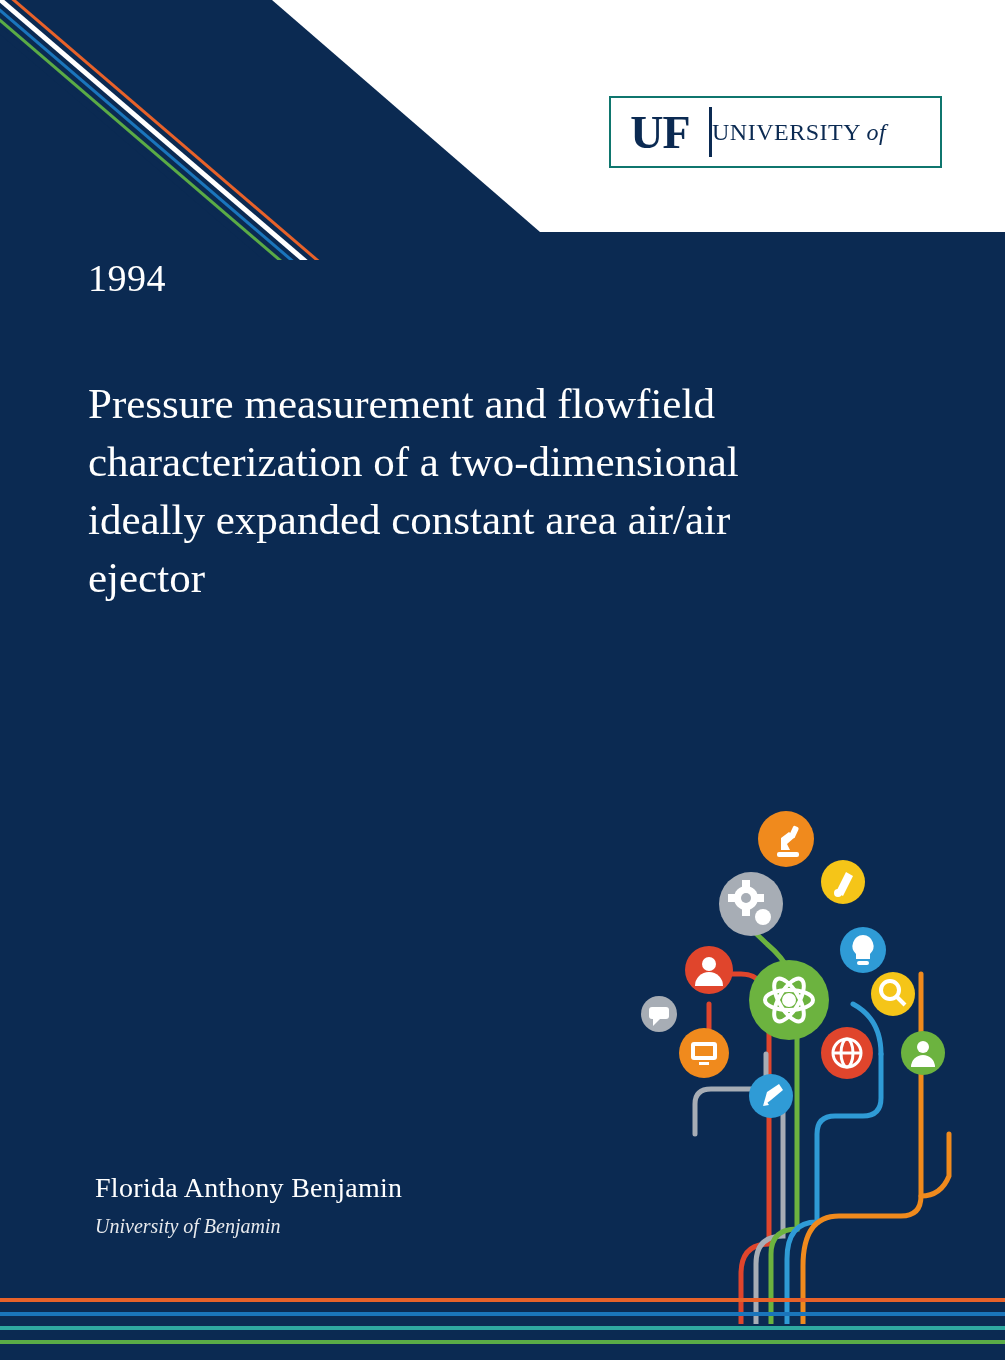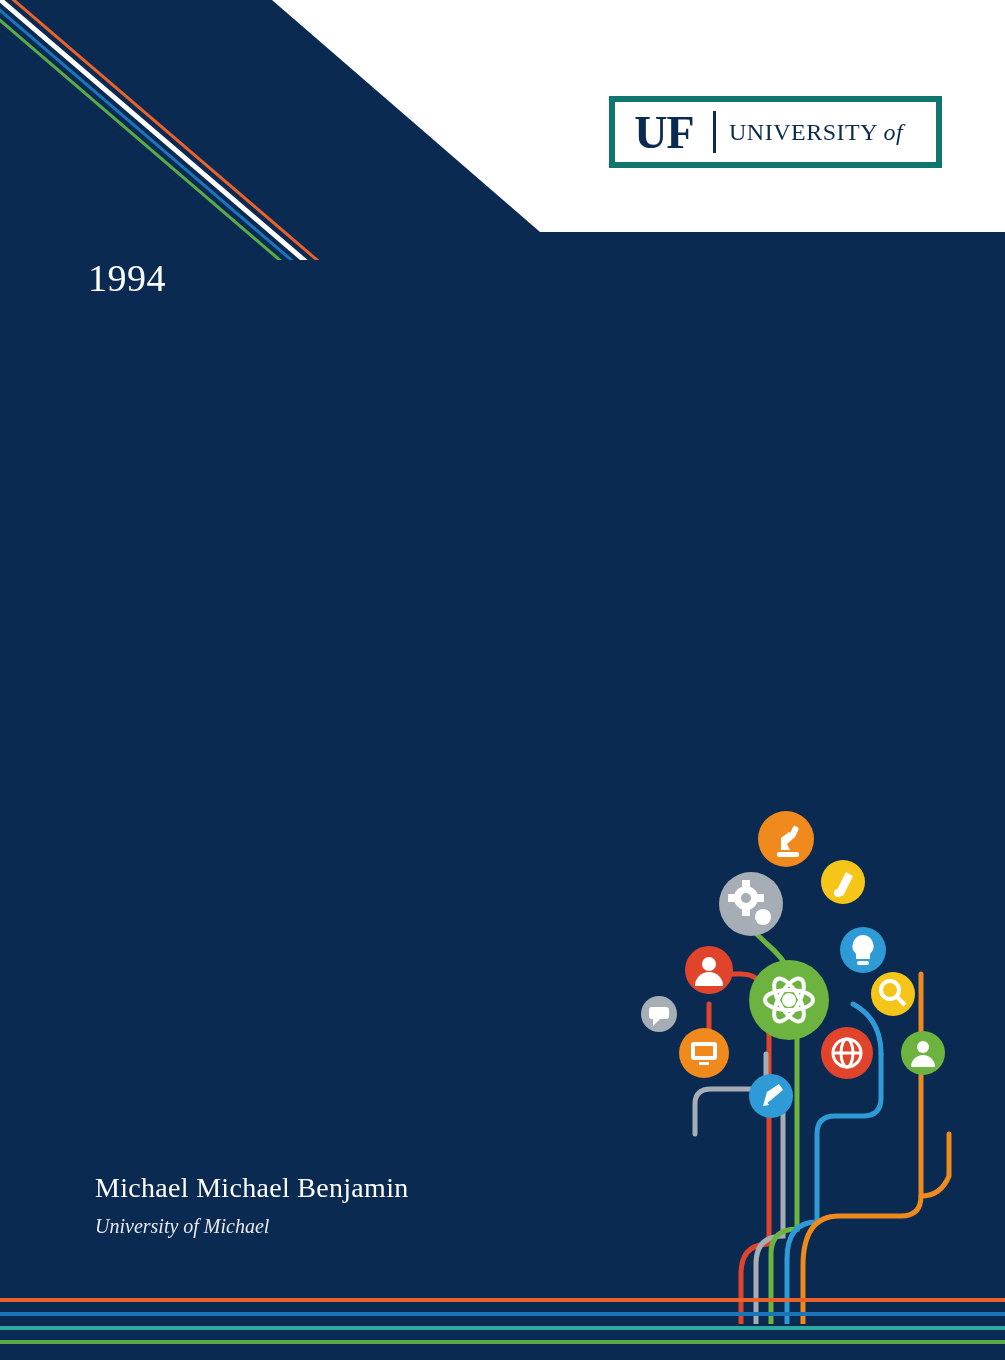--- a/index.html
+++ b/index.html
@@ -55,21 +55,21 @@
   }
 
   
   .uf-logo {
     position: absolute;
     left: 609px;
     top: 96px;
     width: 333px;
     height: 72px;
     background: #ffffff;
-    border: 6px solid #0f766e;
+    border: 2px solid #0f766e;
     box-sizing: border-box;
     display: flex;
     align-items: stretch;
     justify-content: flex-end;
   }
   .uf-mark {
     width: 98px;
     display: flex;
     align-items: center;
     justify-content: center;
@@ -82,21 +82,20 @@
   .uf-divider {
     width: 3px;
     background: #0b2a52;
     margin: 9px 0;
   }
   .uf-words {
     flex: 1;
     display: flex;
     flex-direction: column;
     justify-content: center;
-    padding-left: 13px;
   }
   .uf-univ {
     font-family: "Liberation Serif", serif;
     font-size: 24px;
     color: #0b2a52;
     letter-spacing: 0.5px;
     line-height: 1;
   }
   .uf-univ i { font-style: italic; }
   .uf-florida {
@@ -173,22 +172,23 @@
     <div class="uf-divider"></div>
     <div class="uf-words">
       <div class="uf-univ">
         <span>UNIVERSITY</span>
         <i>of</i>
       </div>
     </div>
   </div>
 
   <div class="year">1994</div>
-  <div class="author">Michael Michael Benjamin</div>
-  <div class="affiliation">University of Michael</div>
+  <div class="title">Pressure measurement and flowfield characterization of a two-dimensional ideally expanded constant area air/air ejector</div>
+  <div class="author">Florida Anthony Benjamin</div>
+  <div class="affiliation">University of Benjamin</div>
 
   <div class="graphic">
     <svg viewBox="0 0 400 520" width="400" height="520" xmlns="http://www.w3.org/2000/svg">
       <g fill="none" stroke-width="5" stroke-linecap="round">
 
         <path d="M150 520 L150 470 Q150 440 178 440 L178 210" stroke="#e0452c"></path>
         <path d="M165 520 L165 460 Q165 432 192 432 L192 300 Q192 285 175 285 L120 285 Q104 285 104 300 L104 330" stroke="#a7adb5"></path>
         <path d="M180 520 L180 450 Q180 425 206 425 L206 200" stroke="#6cb33f"></path>
         <path d="M196 520 L196 455 Q196 418 226 418 L226 330 Q226 312 244 312 L272 312 Q290 312 290 294 L290 250" stroke="#2f9bd6"></path>
         <path d="M212 520 L212 462 Q212 412 248 412 L310 412 Q330 412 330 392 L330 170" stroke="#f08a1d"></path>

